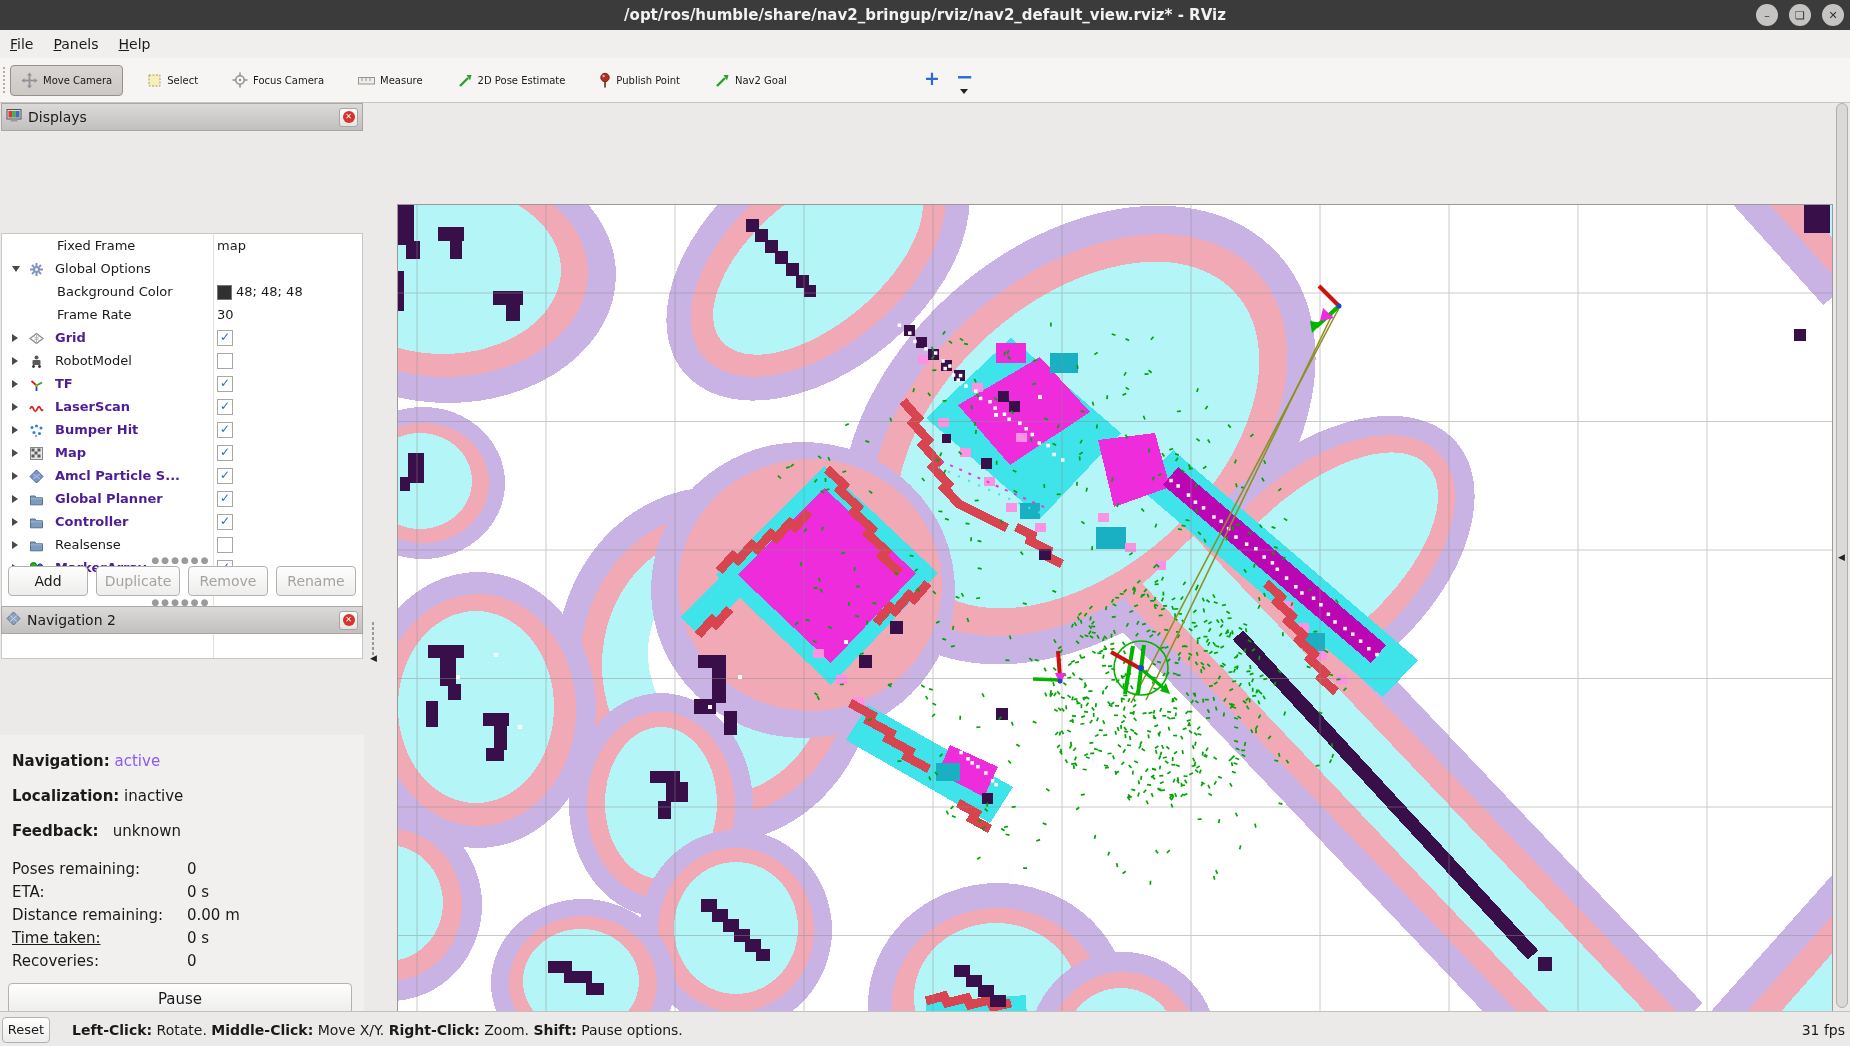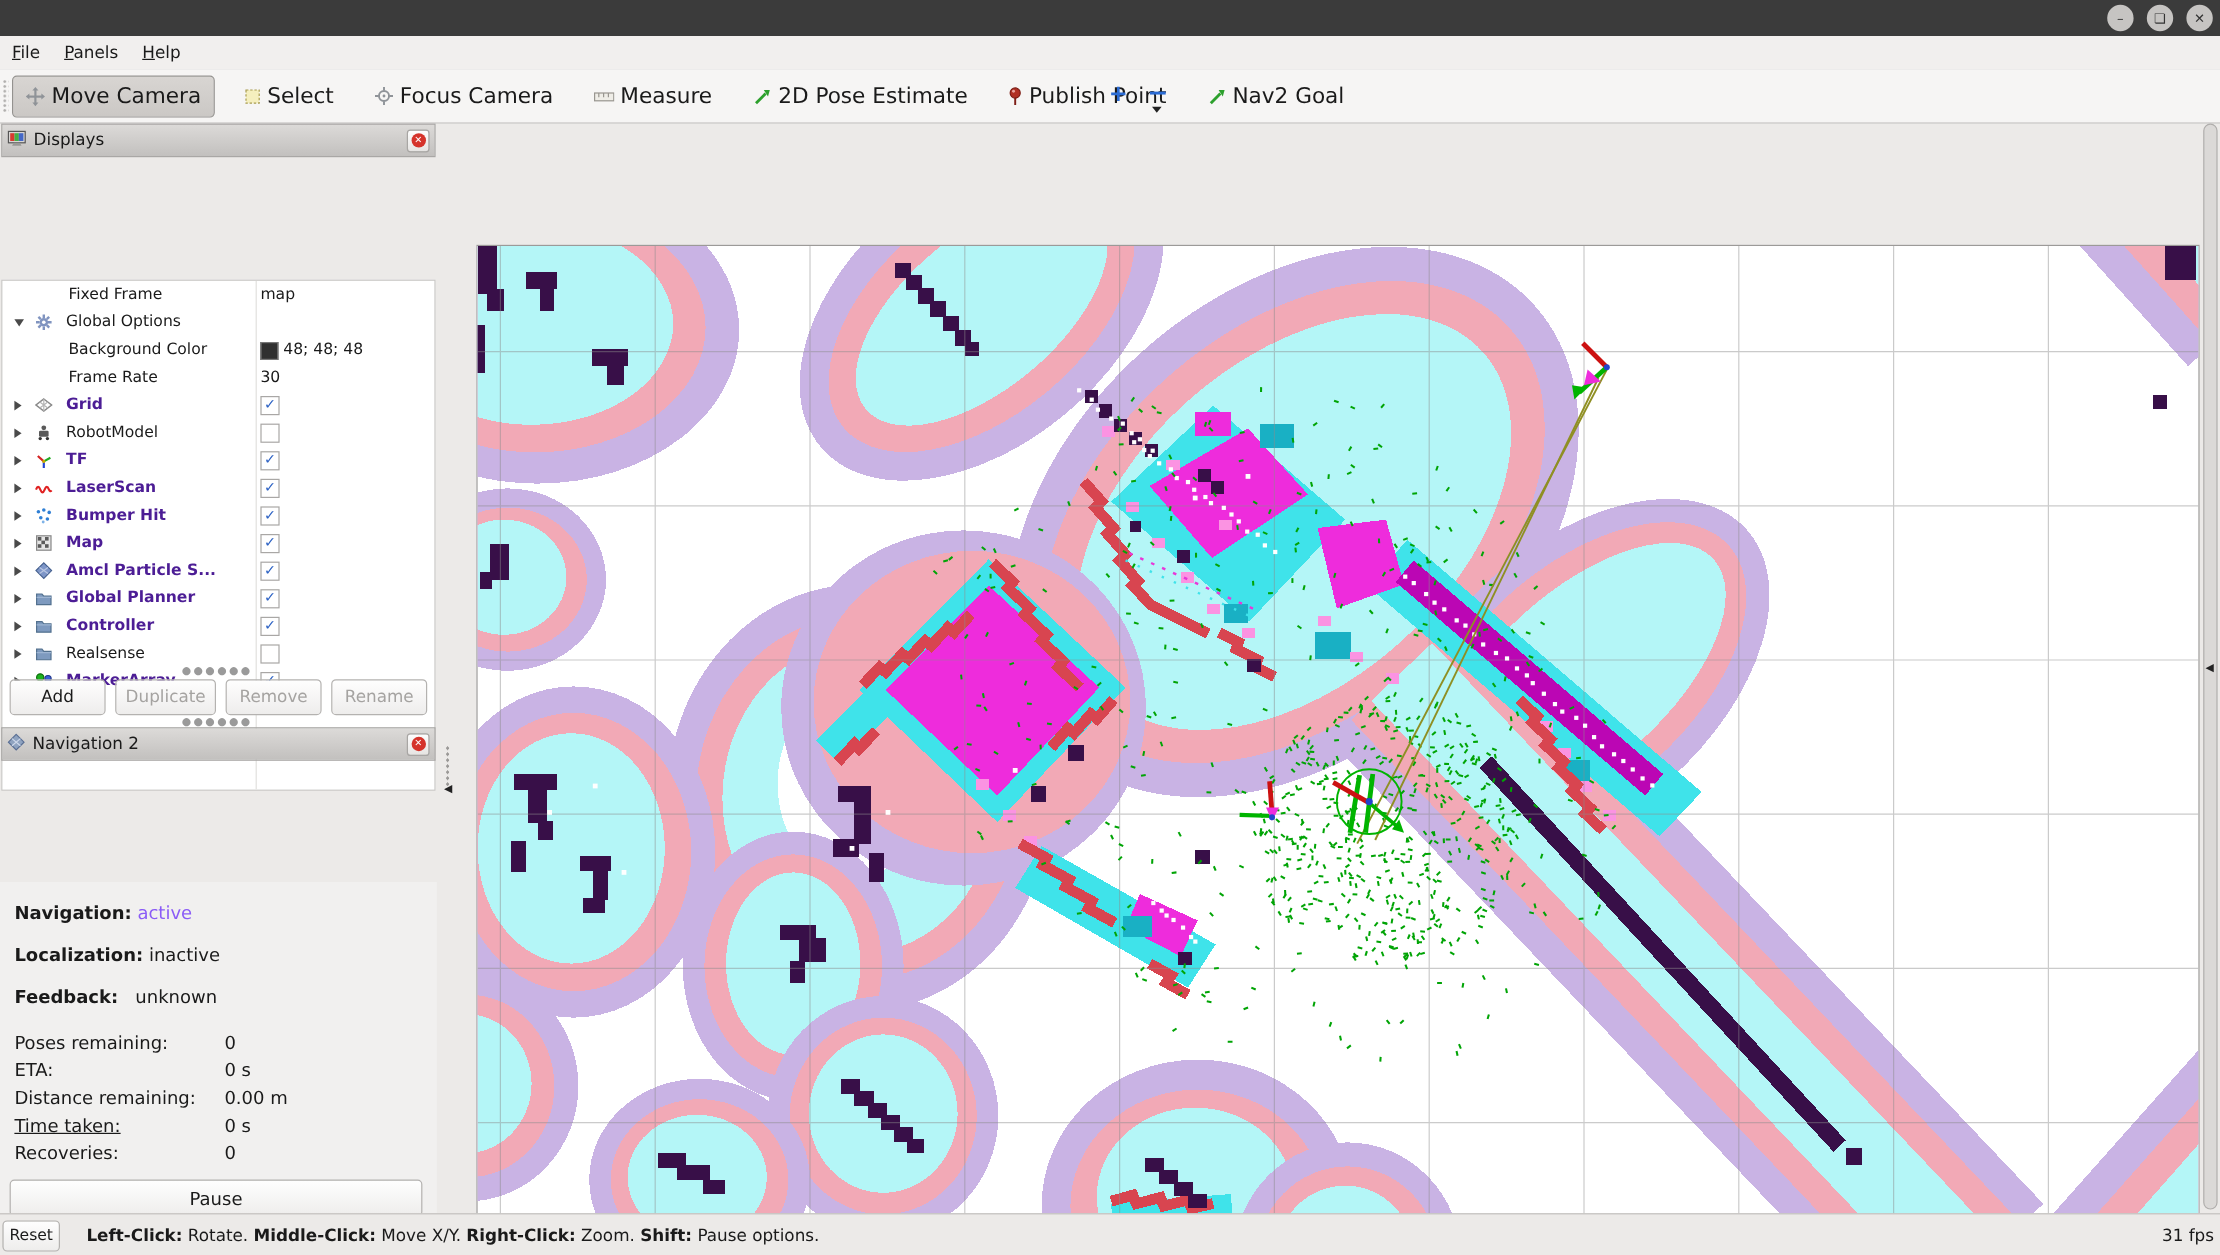--- a/index.html
+++ b/index.html
@@ -19,21 +19,21 @@
            border-bottom:1px solid #dad8d6;display:flex;align-items:center;font-size:14px;}
   .menu-item{padding:0 10px;height:100%;display:flex;align-items:center;}
   .menu-item span u{text-decoration:underline;}
   
   .toolbar{left:0;top:58px;width:1850px;height:44px;background:#f6f5f4;
            border-bottom:1px solid #c6c4c2;}
   .tb-handle{position:absolute;left:2px;top:8px;width:5px;height:28px;
      background-image:radial-gradient(#b0aeac 1px, transparent 1.2px);
      background-size:4px 4px;}
   .tools{position:absolute;left:10px;top:0;height:44px;display:flex;align-items:center;}
-  .tool{display:flex;align-items:center;gap:5px;font-size:18px;margin-right:34px;white-space:nowrap;}
+  .tool{display:flex;align-items:center;gap:5px;font-size:10px;margin-right:34px;white-space:nowrap;}
   .tool.active{background:linear-gradient(#d8d5d2,#cbc8c5);border:1px solid #94928f;
                border-radius:4px;padding:6px 10px;margin-right:24px;}
   .tool svg{display:block;}
   .tb-plus{left:924px;top:11px;color:#2a6bd4;font-size:19px;font-weight:bold;line-height:1;}
   .tb-minus{left:956px;top:9px;color:#2a6bd4;font-size:21px;font-weight:bold;line-height:1;}
   .tb-caret{left:960px;top:31px;width:0;height:0;border-left:4px solid transparent;
             border-right:4px solid transparent;border-top:5px solid #222;}
   
   .panel-header{left:1px;width:362px;height:28px;
      background:linear-gradient(#dcdad8,#c2c0be);border:1px solid #a9a7a5;
@@ -84,20 +84,21 @@
   .sb-reset{margin-left:2px;width:48px;height:26px;font-size:13px;}
   .sb-hints{margin-left:22px;}
   .sb-fps{position:absolute;right:5px;}
 </style>
 </head>
 <body>
 
 <div id="app">
 
   <div class="abs titlebar">
+    <div class="win-title">/opt/ros/humble/share/nav2_bringup/rviz/nav2_default_view.rviz* - RViz</div>
     <div class="win-controls">
         <span class="win-btn">–</span>
         <span class="win-btn">❏</span>
         <span class="win-btn">✕</span>
       </div>
   </div>
 
   <div class="abs menubar">
       <div class="menu-item">
         <span><u>F</u>ile</span>

